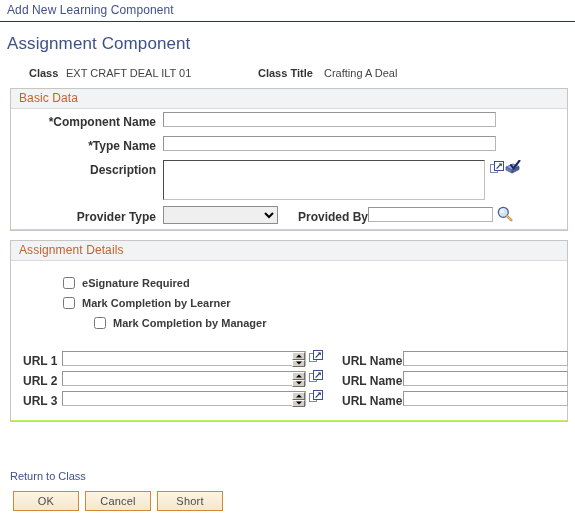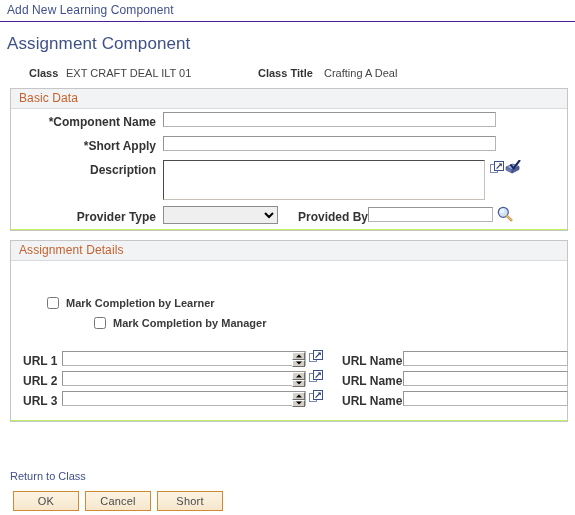--- a/index.html
+++ b/index.html
@@ -211,21 +211,21 @@
   <span class="val-plain c4">Crafting A Deal</span>
 </div>
 
 <div class="groupbox" style="height:141px;">
   <div class="groupbox-hdr">Basic Data</div>
   <div class="groupbox-body" style="height:120px;">
 
     <span class="flabel right" style="left:10px; top:6px; width:135px;">*Component Name</span>
     <input class="ftext" type="text" style="left: 152px; top: 3px; width: 333px;" placeholder="" value="">
 
-    <span class="flabel right" style="left:10px; top:30px; width:135px;">*Short Apply</span>
+    <span class="flabel right" style="left:10px; top:30px; width:135px;">*Type Name</span>
     <input class="ftext" type="text" style="left: 152px; top: 27px; width: 333px;" placeholder="" value="">
 
     <span class="flabel right" style="left:10px; top:54px; width:135px;">Description</span>
     <textarea class="ftextarea" style="left: 152px; top: 51px; width: 322px; height: 40px;" placeholder="" value=""></textarea>
 
     <span class="icon" style="left:479px; top:52px;">
       <svg width="14" height="13" viewBox="0 0 14 13">
         <rect x="0.5" y="3.5" width="7" height="8" fill="#ffffff" stroke="#7b8ab5"></rect>
         <rect x="4.5" y="0.5" width="9" height="9" fill="#ffffff" stroke="#3c4f8f"></rect>
         <path d="M6.6 7.6 L11.2 2.9" stroke="#2d3e7a" stroke-width="1.2" fill="none"></path>
@@ -259,22 +259,26 @@
       </svg>
     </span>
 
   </div>
 </div>
 
 <div class="groupbox" style="margin-top:9px; height:180px;">
   <div class="groupbox-hdr">Assignment Details</div>
   <div class="groupbox-body" style="height:159px;">
 
-
-    <div class="cbrow" style="left:36px; top:36px;">
+    <div class="cbrow" style="left:52px; top:16px;">
+      <input type="checkbox" style="">
+      <span class="cblabel">eSignature Required</span>
+    </div>
+
+    <div class="cbrow" style="left:52px; top:36px;">
       <input type="checkbox" style="">
       <span class="cblabel">Mark Completion by Learner</span>
     </div>
 
     <div class="cbrow" style="left:52px; top:56px;padding-left:31px;">
       <input type="checkbox" style="">
       <span class="cblabel">Mark Completion by Manager</span>
     </div>
 
     <span class="flabel" style="left:12px; top:93px;">URL 1</span>

